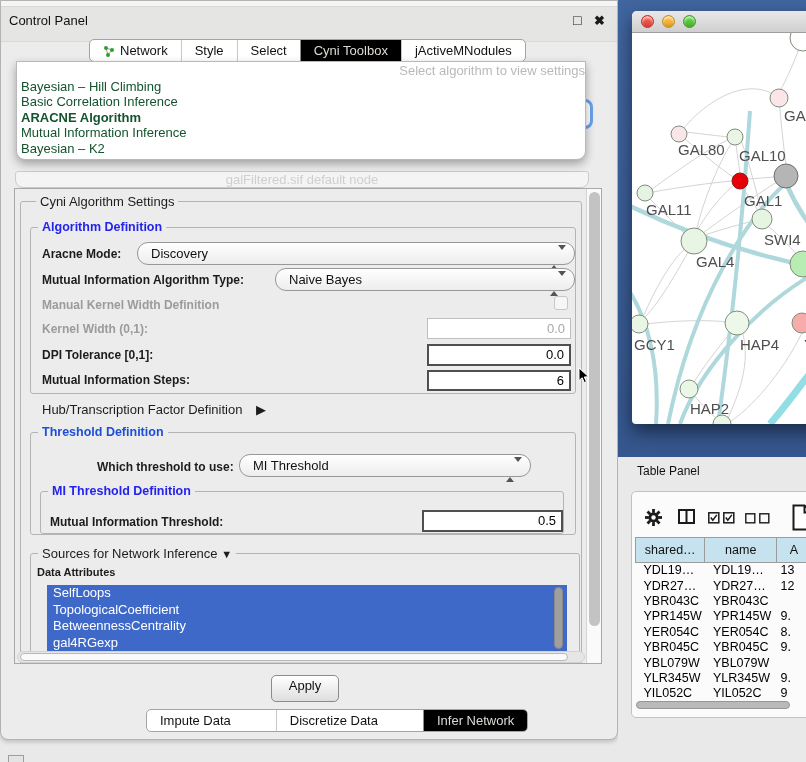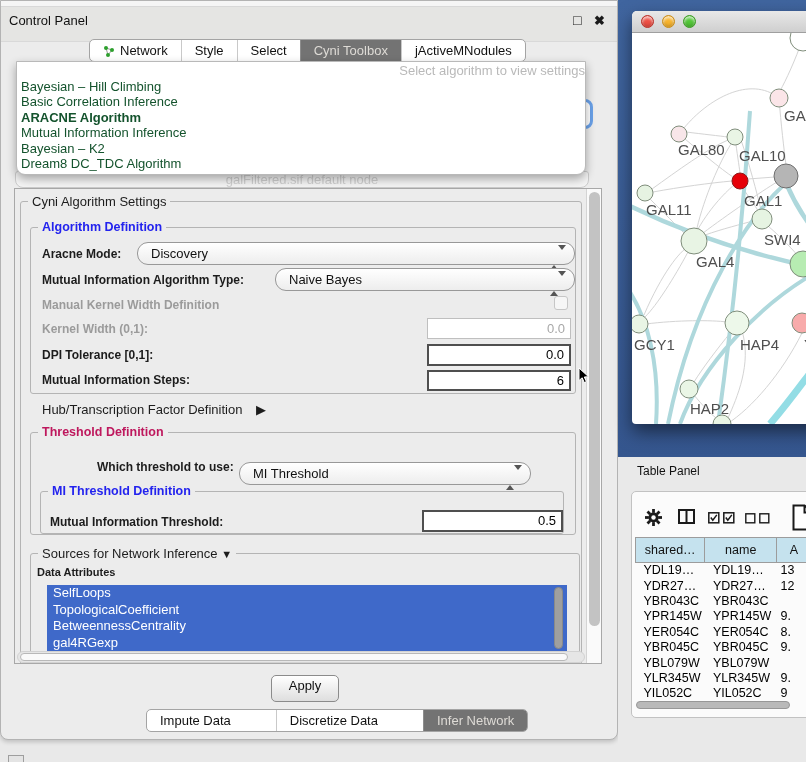--- a/index.html
+++ b/index.html
@@ -16,21 +16,21 @@
       border-bottom:1px solid #d9d9d9; }
 .cp-title { position:absolute; left:8px; top:0; line-height:27px; font-size:13px; color:#111; }
 .winbtn { position:absolute; top:0; height:27px; line-height:27px; font-size:14px; color:#1a1a1a; cursor:default; }
 
 
 .tabbar { position:absolute; display:flex; height:23px; background:#fff; border:1px solid #a4a4a4;
       border-radius:5px; overflow:hidden; }
 .tab { display:flex; align-items:center; padding:0 13px; font-size:13px; color:#111;
       border-left:1px solid #c9c9c9; white-space:nowrap; }
 .tab:first-child { border-left:none; }
-.tab.sel { background:#737373; color:#dedbd6; border-left-color:#8d8d8d; }
+.tab.sel { background:#000000; color:#dedbd6; border-left-color:#8d8d8d; }
 .tab .ticon { margin-right:5px; display:inline-flex; }
 
 
 .dd { position:absolute; left:15px; top:60px; width:570px; background:#fff; border:1px solid #b9b9b9;
       border-radius:0 0 9px 9px; box-shadow:0 4px 10px rgba(0,0,0,.32); z-index:30; padding-bottom:3px; }
 .dd-place { height:17px; line-height:17px; text-align:right; color:#b9b9b9; font-size:13px; }
 .dd-item { height:15.4px; line-height:15.4px; padding-left:4px; font-size:13px; color:#14532d; }
 .dd-item.bold { font-weight:bold; }
 
 
@@ -39,21 +39,21 @@
       overflow:hidden; z-index:2; background:#f4f4f4; }
 .bluefrag { position:absolute; left:566px; top:98px; width:26px; height:30px; border:3px solid #6aa1e8;
       border-radius:8px; background:#fff; z-index:1; }
 
 
 .sp { position:absolute; left:13px; top:187px; width:588px; height:476px; border:1px solid #a8a8a8;
       background:#ececec; z-index:3; overflow:hidden; }
 .grp { position:absolute; border:1px solid #b4b4b4; border-radius:3px; padding:0; }
 .grp legend { font-size:13px; padding:0 4px; margin-left:7px; color:#1c1c1c; white-space:nowrap; }
 .grp legend.bluet { color:#2323ee; font-weight:bold; font-size:12.5px; }
-.grp legend.greent { color:#be185d; font-weight:bold; font-size:12.5px; }
+.grp legend.greent { color:#1d4ed8; font-weight:bold; font-size:12.5px; }
 .lbl { position:absolute; font-size:12px; font-weight:bold; color:#1c1c1c; white-space:nowrap; }
 .lbl.dis { color:#9b9b9b; }
 .plainlbl { position:absolute; font-size:13px; color:#1c1c1c; white-space:nowrap; }
 
 .combo { position:absolute; background:linear-gradient(#ffffff,#ededed); border:1px solid #989898;
       border-radius:11px; font-size:13px; color:#111; height:23px; line-height:21px; padding-left:13px; }
 .combo .arrows { position:absolute; right:8px; top:4px; }
 .arr-up { width:0; height:0; border-left:4px solid transparent; border-right:4px solid transparent;
       border-bottom:5px solid #555; margin-bottom:2px; }
 .arr-dn { width:0; height:0; border-left:4px solid transparent; border-right:4px solid transparent;
@@ -156,28 +156,27 @@
 
     <div class="bluefrag"></div>
 
     <div class="dd">
       <div class="dd-place">Select algorithm to view settings</div>
       <div class="dd-item">Bayesian – Hill Climbing</div>
       <div class="dd-item">Basic Correlation Inference</div>
       <div class="dd-item bold">ARACNE Algorithm</div>
       <div class="dd-item">Mutual Information Inference</div>
       <div class="dd-item">Bayesian – K2</div>
-      <div class="dd-item">Dream8 DC_TDC Algorithm</div>
     </div>
 
     <div class="ghost">galFiltered.sif default node</div>
 
     <div class="sp">
 
-      <fieldset class="grp" style="left:5px; top:5px; width:562px; height:480px;">
+      <fieldset class="grp" style="left:5px; top:5px; width:562px; height:480px;padding-left:8px;">
         <legend>Cyni Algorithm Settings</legend>
       </fieldset>
 
       <fieldset class="grp" style="left:15px; top:31px; width:546px; height:174px;">
         <legend class="bluet">Algorithm Definition</legend>
       </fieldset>
 
       <span class="lbl" style="left:27px; top:58px;">Aracne Mode:</span>
       <div class="combo" style="left:122px; top:53px; width:438px;">
         <span>Discovery</span>
@@ -205,21 +204,21 @@
       <span class="plainlbl" style="left:27px; top:213px;">
         <span>Hub/Transcription Factor Definition</span>
         <span style="margin-left:10px; font-size:13px;">▶</span>
       </span>
 
       <fieldset class="grp" style="left:15px; top:236px; width:546px; height:110px;">
         <legend class="greent">Threshold Definition</legend>
       </fieldset>
 
       <span class="lbl" style="left:82px; top:271px;">Which threshold to use:</span>
-      <div class="combo" style="left:224px; top:265px; width:292px;margin-top:8px;">
+      <div class="combo" style="left:224px; top:265px; width:292px;">
         <span>MI Threshold</span>
         <span class="arrows"><span class="arr-up"></span><span class="arr-dn"></span></span>
       </div>
 
       <fieldset class="grp" style="left:25px; top:295px; width:524px; height:50px;">
         <legend class="bluet">MI Threshold Definition</legend>
       </fieldset>
 
       <span class="lbl" style="left:35px; top:326px;">Mutual Information Threshold:</span>
       <div class="tfield" style="left:407px; top:321px; width:141px; height:22px;">0.5</div>

